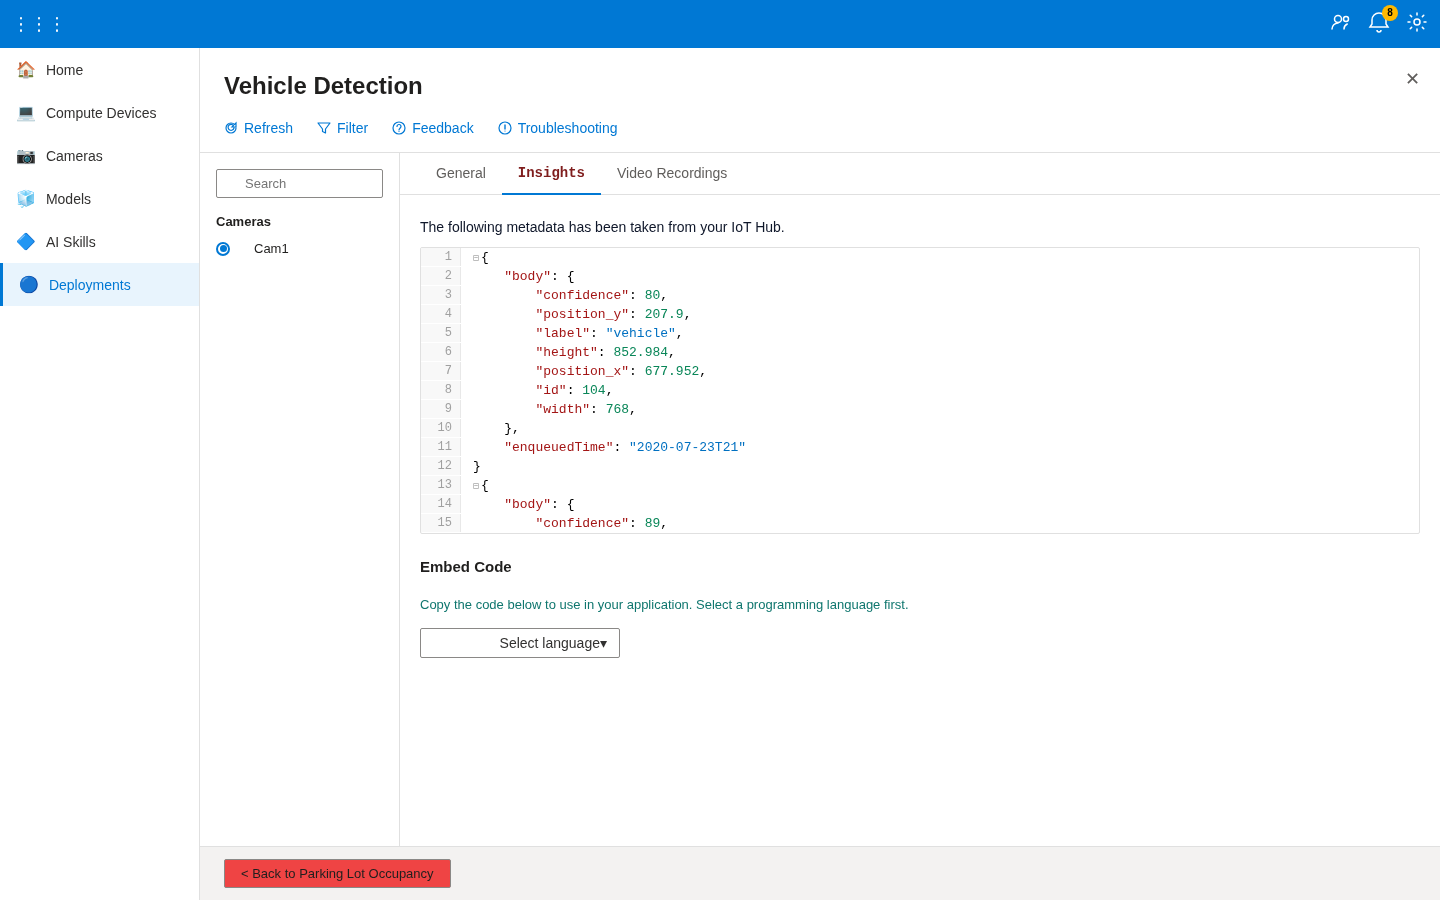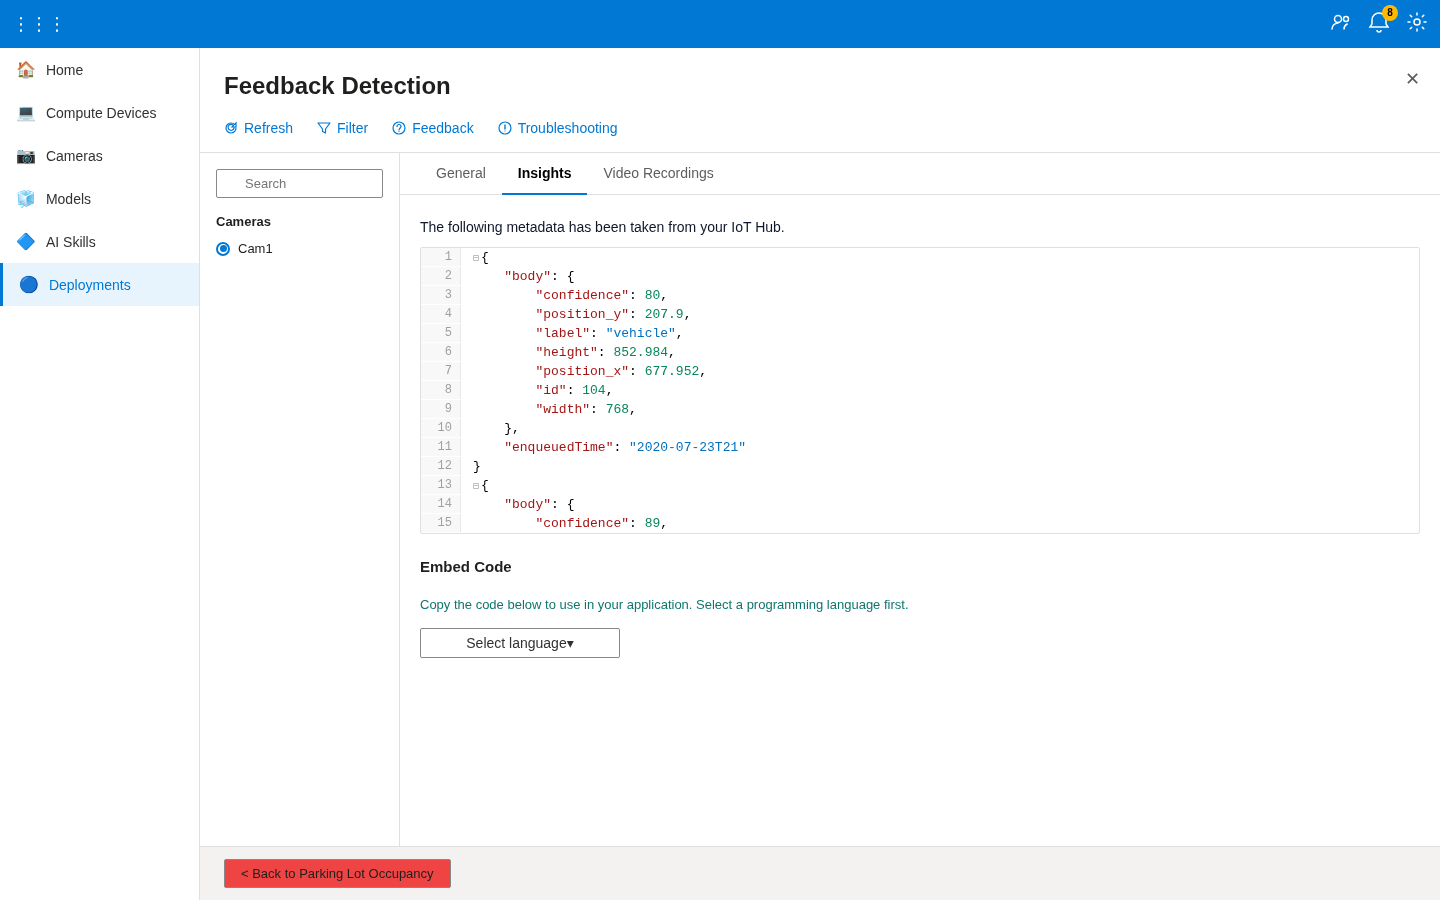--- a/index.html
+++ b/index.html
@@ -152,21 +152,21 @@
     }
     .section-title {
       font-weight: 600;
       color: #201f1e;
       margin-bottom: 8px;
       font-size: 13px;
     }
     .camera-item {
       display: flex;
       align-items: center;
-      gap: 8px;
+      gap: 24px;
       padding: 4px 0;
       cursor: pointer;
       font-size: 13px;
       color: #201f1e;
     }
     .radio-circle {
       width: 14px;
       height: 14px;
       border-radius: 50%;
       border: 2px solid #0078d4;
@@ -199,23 +199,24 @@
     }
     .tab {
       padding: 12px 16px;
       cursor: pointer;
       font-size: 14px;
       color: #605e5c;
       border-bottom: 2px solid transparent;
       margin-bottom: -1px;
     }
     .tab.active {
-      color: #000000;
+      color: #7f1d1d;
       border-bottom: 2px solid #0078d4;
       font-weight: 600;
+      font-family: Liberation Mono, monospace;
     }
 
     
     .tab-content {
       flex: 1;
       overflow-y: auto;
       padding: 24px 20px;
     }
     .metadata-desc {
       font-size: 14px;
@@ -278,21 +279,21 @@
     }
     .lang-select {
       display: flex;
       align-items: center;
       border: 1px solid #8a8886;
       border-radius: 2px;
       padding: 6px 12px;
       width: 200px;
       cursor: pointer;
       background: #fff;
-      justify-content: center;
+      justify-content: flex-end;
       font-size: 14px;
       color: #323130;
     }
 
     
     .bottom-bar {
       background: #f3f2f1;
       padding: 12px 24px;
       border-top: 1px solid #e0e0e0;
       flex-shrink: 0;
@@ -365,21 +366,21 @@
     </div>
     <div class="sidebar-item active">
       <span class="sidebar-icon">🔵</span>
       <span>Deployments</span>
     </div>
   </div>
 
   <div class="content-area">
 
     <div class="content-header">
-      <h1 class="page-title">Feedback Detection</h1>
+      <h1 class="page-title">Vehicle Detection</h1>
       <div class="toolbar">
         <button class="toolbar-btn">
           <svg width="14" height="14" viewBox="0 0 14 14" fill="none" xmlns="http://www.w3.org/2000/svg">
             <path d="M12 7A5 5 0 1 1 7 2a5 5 0 0 1 3.54 1.46L12 2v4H8l1.5-1.5A3 3 0 1 0 10 7" stroke="#0078d4" stroke-width="1.2" stroke-linecap="round"></path>
           </svg>
           <span>Refresh</span>
         </button>
         <button class="toolbar-btn">
           <svg width="14" height="14" viewBox="0 0 14 14" fill="none" xmlns="http://www.w3.org/2000/svg">
             <path d="M1 2h12l-4.5 6v4l-3-1.5V8L1 2z" stroke="#0078d4" stroke-width="1.2" stroke-linejoin="round"></path>

